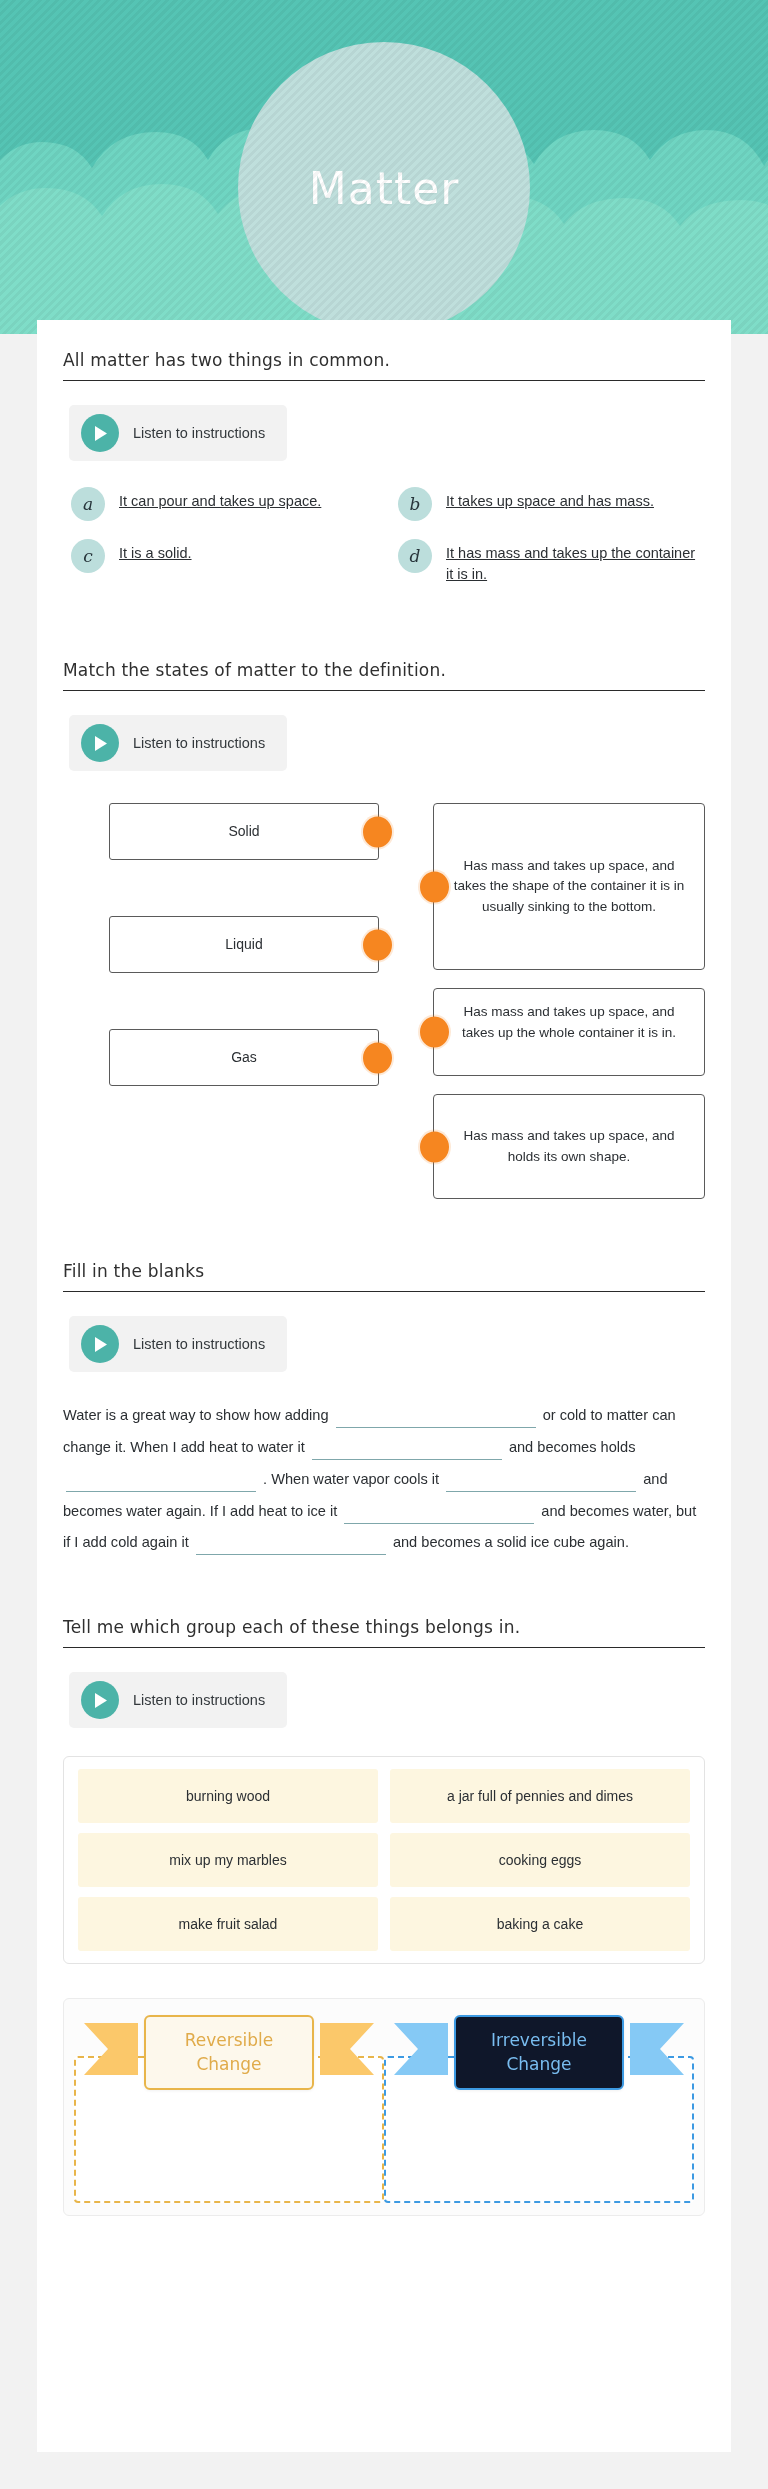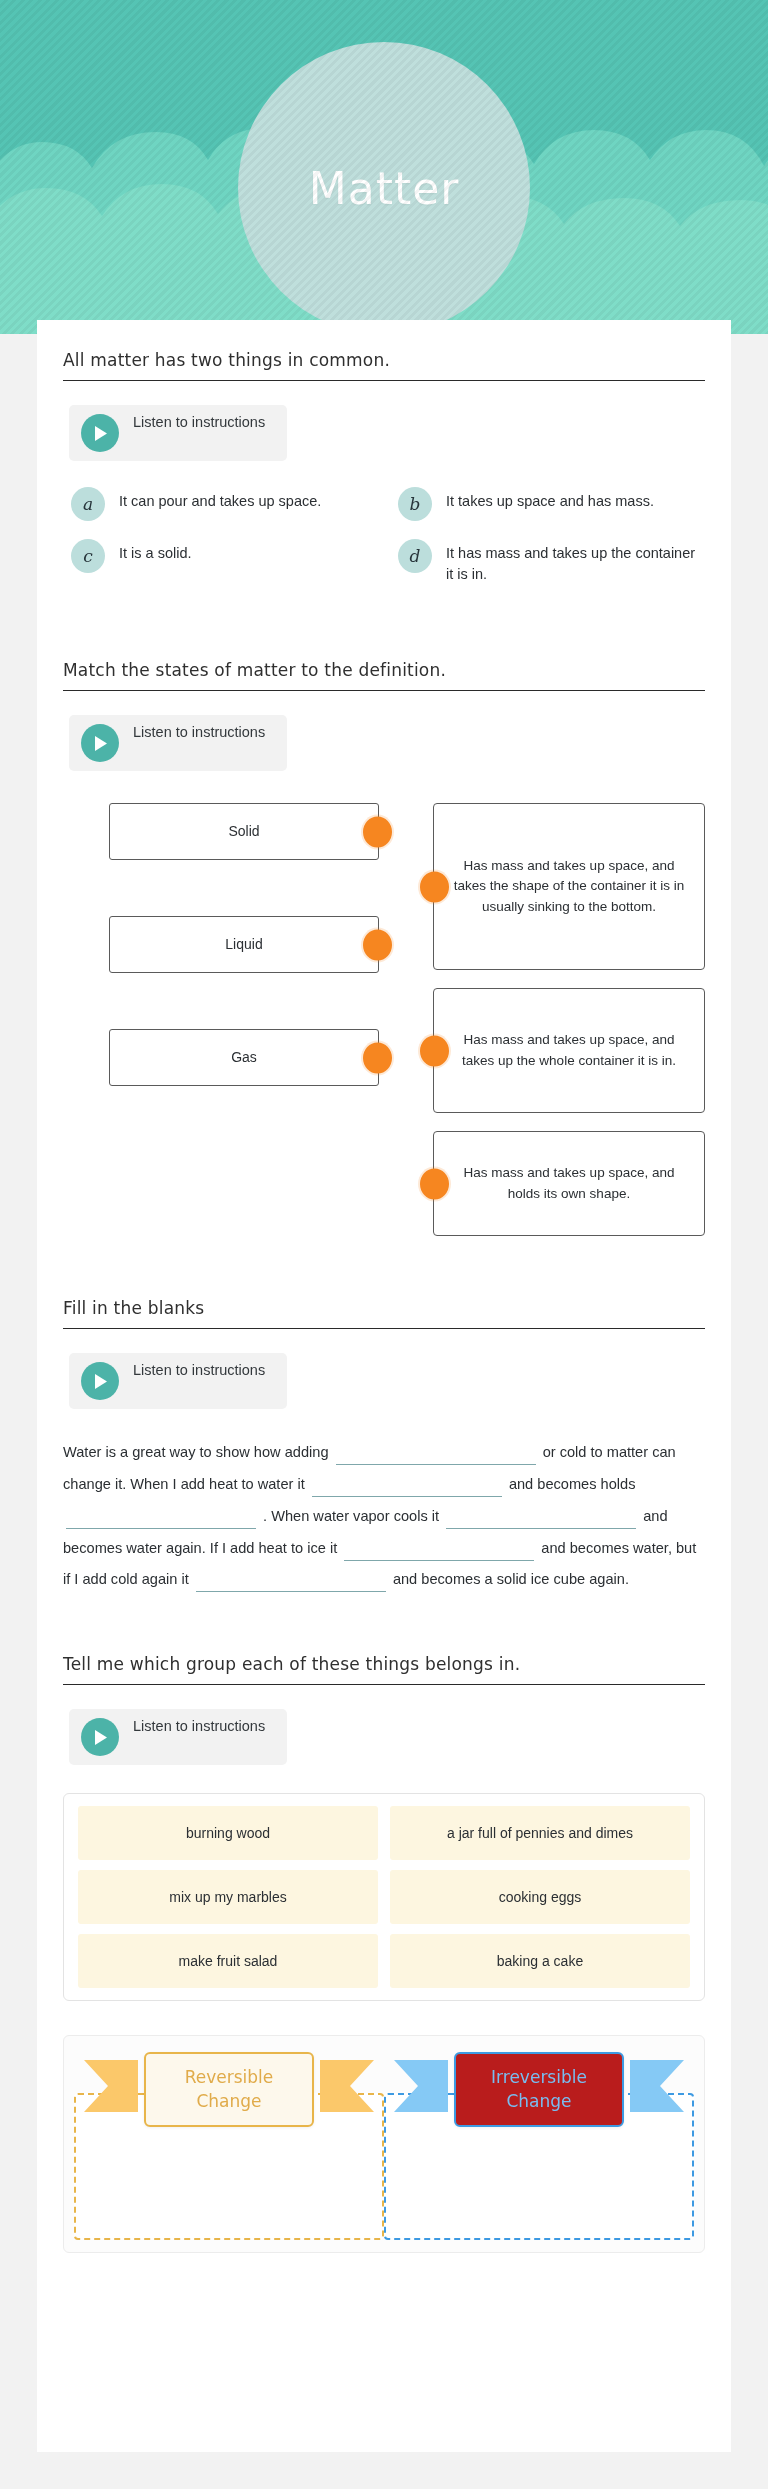--- a/index.html
+++ b/index.html
@@ -90,20 +90,21 @@
     font-family: "DejaVu Sans", sans-serif;
     font-size: 17px;
     color: #2f2f2f;
     padding: 8px 0 10px 0;
     border-bottom: 1.5px solid #2a2a2a;
     letter-spacing: 0.2px;
   }
 
   .listen-btn {
     display: inline-flex;
+    align-items: center;
     gap: 14px;
     background: #f2f2f2;
     border-radius: 5px;
     padding: 9px 22px 9px 12px;
     margin: 24px 0 4px 6px;
     cursor: pointer;
   }
   .play-circle {
     width: 38px;
     height: 38px;
@@ -145,20 +146,21 @@
     font-family: "DejaVu Serif", serif;
     font-style: italic;
     font-size: 17px;
     color: #26343a;
   }
   .mcq-text {
     font-size: 14.5px;
     line-height: 1.42;
     color: #2b2f33;
     padding-top: 4px;
+    text-decoration: underline;
   }
 
   
   .match-wrap {
     position: relative;
     margin: 28px 0 0 0;
     display: grid;
     grid-template-columns: 1fr 1fr;
     column-gap: 10px;
   }
@@ -303,21 +305,21 @@
     border-style: solid;
     border-radius: 6px;
     text-align: center;
     font-family: "DejaVu Sans", sans-serif;
     font-size: 17px;
     line-height: 1.38;
     padding: 12px 6px;
     box-shadow: 0 1px 3px rgba(0,0,0,0.06);
   }
   .plate-rev { border-color: #e8b54a; background: #fdf8ec; color: #e0ab4a; }
-  .plate-irr { border-color: #3d9ae2; background: #b91c1c; color: #79bdf0; }
+  .plate-irr { border-color: #3d9ae2; background: #0f172a; color: #79bdf0; }
 
   .spacer-bottom { height: 18px; }
 </style>
 </head>
 <body>
 
 <div class="page">
 
   <div class="header">
     <div class="cloud-band">
@@ -403,21 +405,21 @@
             <span>Gas</span>
             <span class="dot dot-right"></span>
           </div>
         </div>
 
         <div class="match-col-right">
           <div class="match-def" style="height:167px;display:flex;align-items:center;justify-content:center;">
             <span>Has mass and takes up space, and takes the shape of the container it is in usually sinking to the bottom.</span>
             <span class="dot dot-left"></span>
           </div>
-          <div class="match-def" style="height:125px;display:flex;align-items:center;justify-content:center;">
+          <div class="match-def" style="height:88px;display:flex;justify-content:center;">
             <span>Has mass and takes up space, and takes up the whole container it is in.</span>
             <span class="dot dot-left"></span>
           </div>
           <div class="match-def" style="height:105px;display:flex;align-items:center;justify-content:center;">
             <span>Has mass and takes up space, and holds its own shape.</span>
             <span class="dot dot-left"></span>
           </div>
         </div>
       </div>
     </div>

